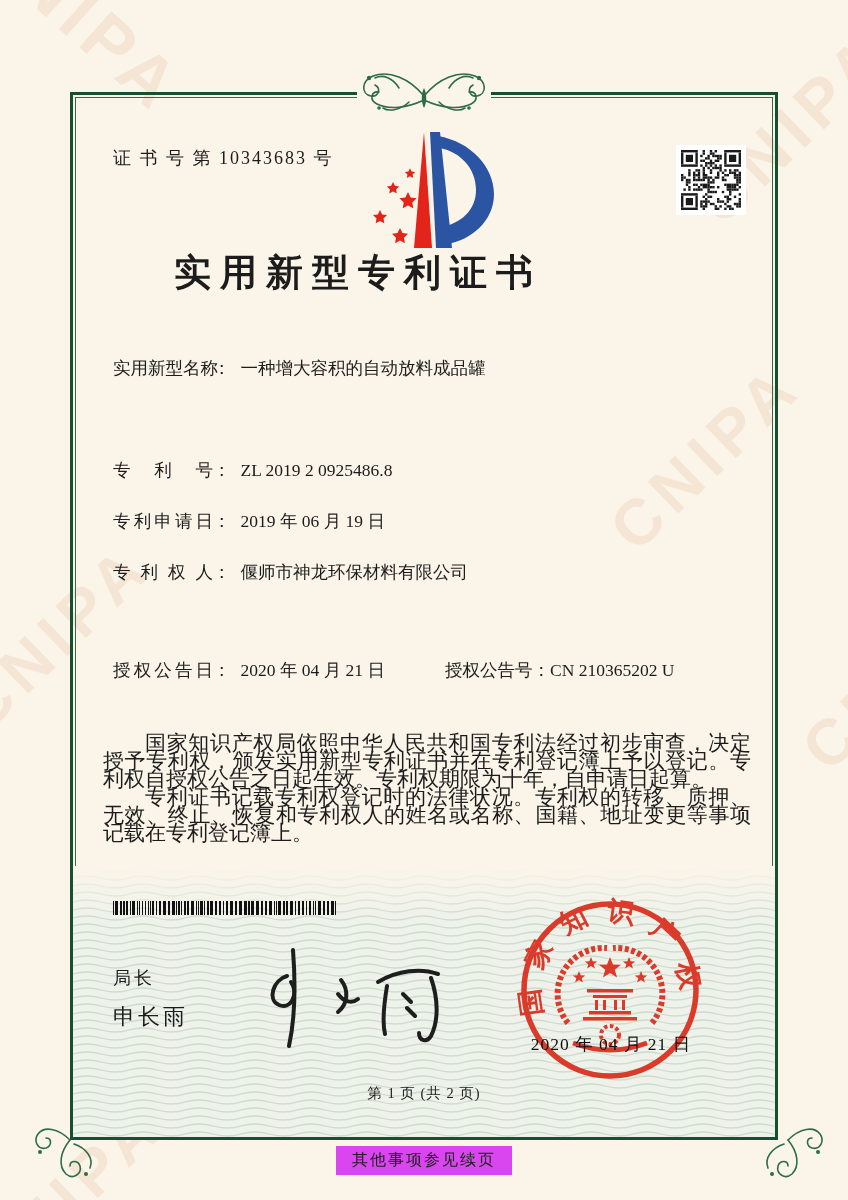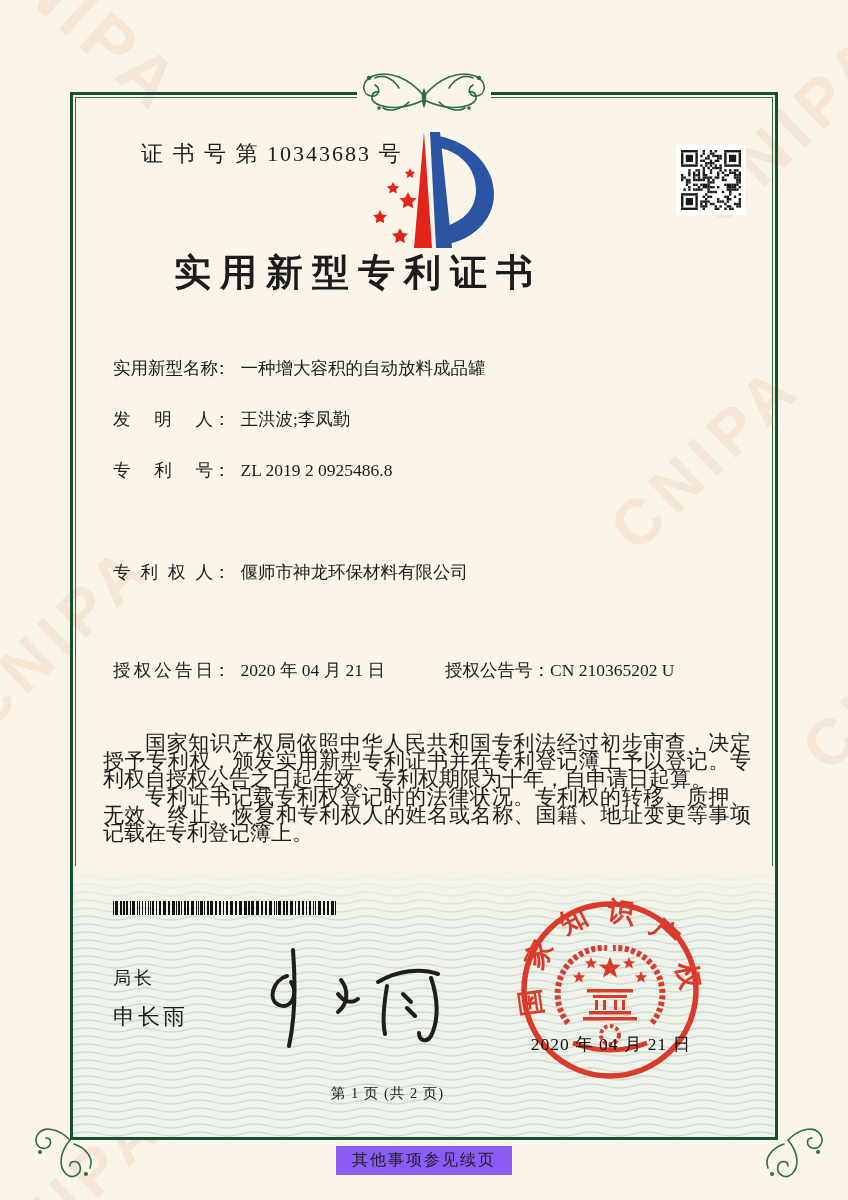--- a/index.html
+++ b/index.html
@@ -18,21 +18,21 @@
   .wm-bl { left:-50px; top:1160px;font-size:64px; transform:rotate(-44deg); }
 
   
   .frame-outer { position:absolute; left:70px; top:92px; width:708px; height:1048px;
                  border:3px solid #164f31; }
   .frame-inner { position:absolute; left:2px; top:2px; right:2px; bottom:2px;
                  border:1px solid #2e6b49; }
 
   .abs { position:absolute; }
 
-  .cert-no { left:113px; top:139px; font-size:22px; letter-spacing:2px;margin-left:28px; }
+  .cert-no { left:113px; top:146px; font-size:18px; letter-spacing:2px; }
 
   .title { left:0; top:248px; width:716px; text-align:center; font-size:37px;
            font-weight:bold; letter-spacing:9px; }
 
   .field-row { left:113px; font-size:17.5px; line-height:24px; white-space:nowrap; }
   .field-label { display:inline-block; width:100px; text-align:justify; text-align-last:justify; }
   .field-colon { display:inline-block; margin-right:10px; }
   .row-0{top:356px;} .row-1{top:407px;} .row-2{top:458px;} .row-3{top:509px;}
   .row-4{top:560px;} .row-5{top:611px;} .row-grant{top:658px;}
   .grant2 { position:absolute; left:332px; top:0; white-space:nowrap; }
@@ -49,23 +49,23 @@
   .barcode-wrap { left:113px; top:901px; width:224px; height:14px; }
 
   .sig-title { left:113px; top:966px;  font-size:18px; letter-spacing:3px; font-family:Liberation Mono, monospace; }
   .sig-name  { left:113px; top:1002px; font-size:22px; letter-spacing:3px; font-family:"Liberation Sans","DejaVu Sans",sans-serif; }
   .sig-script { left:235px; top:942px; }
 
   .seal { left:515px; top:895px; }
   .seal-date { left:505px; top:1032px; width:212px; text-align:center; font-size:17.5px;
                letter-spacing:1px; color:#111; }
 
-  .page-num { left:0; top:1084px; width:775px; text-align:center; font-size:14.5px; letter-spacing:1px; }
-
-  .note-box { left:50%; top:1146px; transform:translateX(-50%); background:#8b5cf6;
+  .page-num { left:0; top:1084px; width:848px; text-align:center; font-size:14.5px; letter-spacing:1px; }
+
+  .note-box { left:50%; top:1146px; transform:translateX(-50%); background:#d946ef;
               padding:4px 16px; font-size:16px; letter-spacing:2px; }
 
   .ornament-top { left:339px; top:58px; }
   .ornament-bl  { left:30px;  top:1108px; }
   .ornament-br  { left:748px; top:1108px; }
 </style>
 </head>
 <body>
 
 <div class="page">
@@ -374,25 +374,25 @@
         <rect x="19.4" y="50.6" width="2.4" height="12" fill="#1a1a1a"></rect>
         <rect x="9.8" y="53" width="7.199999999999999" height="7.199999999999999" fill="#1a1a1a"></rect>
       </svg>
   </div>
 
   <div class="abs title">实用新型专利证书</div>
 
   <div class="abs field-row row-0">
     <span class="field-label">实用新型名称</span><span class="field-colon">：</span><span>一种增大容积的自动放料成品罐</span>
   </div>
-  <div class="abs field-row row-1">
-    <span class="field-label">发明人</span><span class="field-colon">：</span><span>王洪波;李凤勤</span>
-  </div>
   <div class="abs field-row row-2">
     <span class="field-label">专利号</span><span class="field-colon">：</span><span>ZL 2019 2 0925486.8</span>
+  </div>
+  <div class="abs field-row row-3">
+    <span class="field-label">专利申请日</span><span class="field-colon">：</span><span>2019 年 06 月 19 日</span>
   </div>
   <div class="abs field-row row-4">
     <span class="field-label">专利权人</span><span class="field-colon">：</span><span>偃师市神龙环保材料有限公司</span>
   </div>
 
   <div class="abs field-row row-grant">
     <span class="field-label">授权公告日</span><span class="field-colon">：</span><span>2020 年 04 月 21 日</span>
     <span class="grant2"><span>授权公告号</span><span>：</span><span>CN 210365202 U</span></span>
   </div>
 

